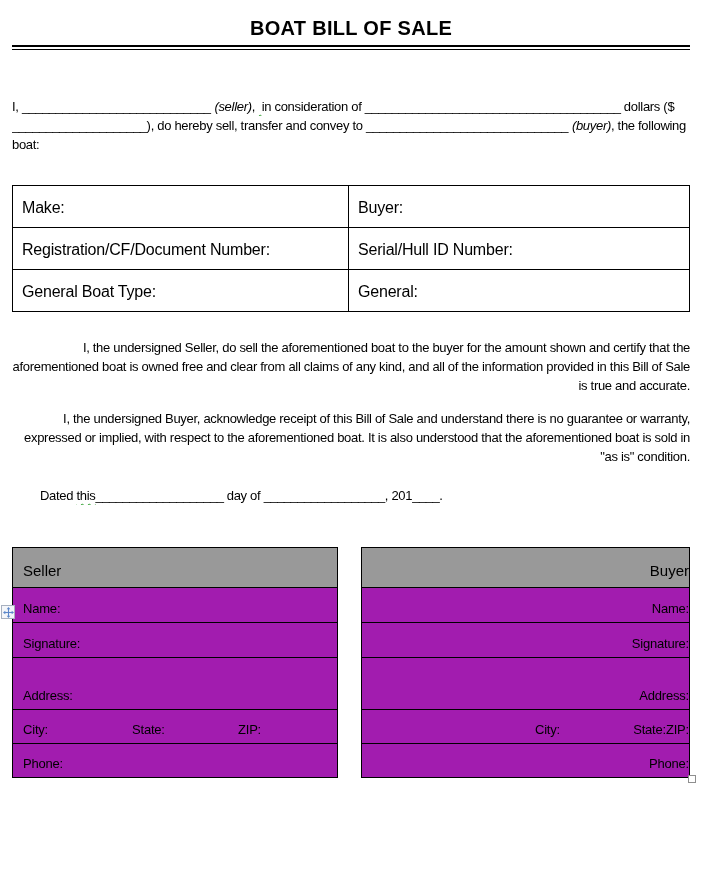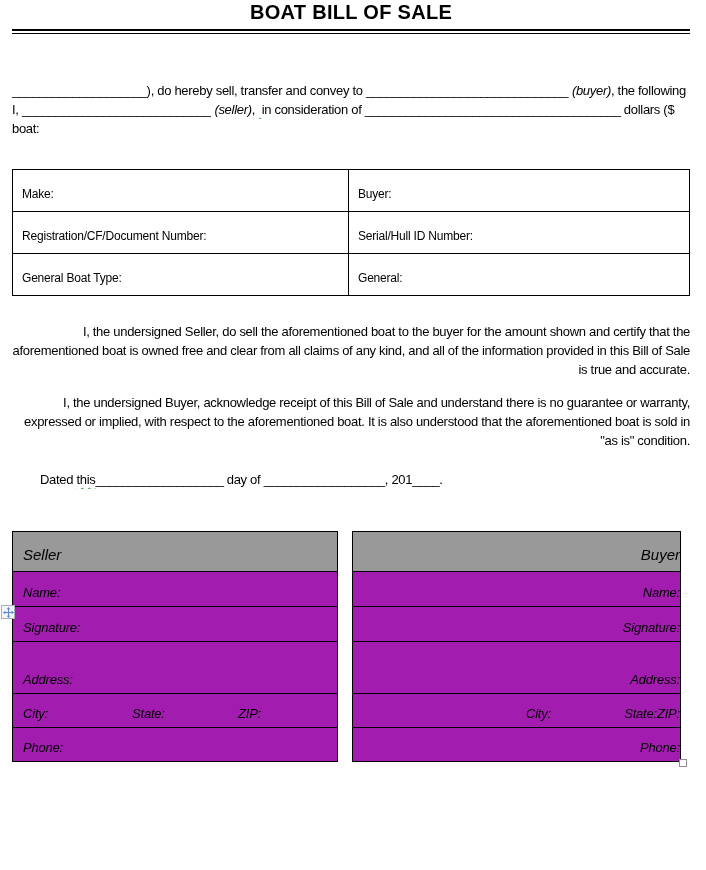--- a/index.html
+++ b/index.html
@@ -1,21 +1,21 @@
 <!DOCTYPE html>
 <html><head>
 <meta charset="utf-8">
 <style>
   * { margin:0; padding:0; box-sizing:border-box; }
   html,body { background:#fff; }
   body {
     width:706px; height:870px; position:relative; overflow:hidden;
     font-family:"Liberation Sans", sans-serif; color:#000;
   }
-  .page { position:relative; padding:0 16px 0 12px; width:706px; }
+  .page { position:relative; padding:16px 16px 0 12px; width:706px; }
 
   .title { text-align:center; font-weight:bold; font-size:20px; line-height:24px; letter-spacing:.3px; }
 
   .rule { margin-top:5px; }
   .rule .thick { height:2px; background:#000; }
   .rule .thin  { height:1px; background:#000; margin-top:1.5px; }
 
   .bodytext { font-size:13px; line-height:19px; letter-spacing:-.3px; }
   .nowrap { white-space:nowrap; overflow:hidden; }
   .it { font-style:italic; }
@@ -25,29 +25,29 @@
     text-decoration-line:underline; text-decoration-style:wavy;
     text-decoration-color:#2e9e2e; text-decoration-thickness:1px;
     text-underline-offset:3px;
   }
 
   .intro { margin-top:47px; }
 
   table.boat { border-collapse:collapse; table-layout:fixed; width:678px; margin-top:31px; }
   table.boat td {
     border:1px solid #000; height:42px; vertical-align:bottom;
-    padding:0 0 10px 9px; font-size:12px; letter-spacing:-.2px;
+    padding:0 0 10px 9px; font-size:16px; letter-spacing:-.2px;
   }
   table.boat td.c1 { width:336px; }
 
   .para { margin-top:14px; width:678px;text-align:right; }
   .p2 { margin-top:26px; }
   .dated { margin-top:20px;margin-left:28px; }
 
-  .cards { display:flex; gap:14px; margin-top:42px;font-style:italic; }
+  .cards { display:flex; gap:23px; margin-top:42px; }
   table.card { border-collapse:collapse; table-layout:fixed; }
   table.card.seller { width:326px; }
   table.card.buyer  { width:329px;text-align:right; }
   table.card td {
     border:1.5px solid #000; vertical-align:bottom;
     padding:0 0 6px 10px; font-size:13px; letter-spacing:-.2px; background:#a21caf;
   }
   table.card tr.hdr td { background:#999999; height:40px; font-size:15px; letter-spacing:0; padding-bottom:8px; }
   table.card td.r-name, table.card td.r-sig { height:35px; }
   table.card td.r-addr { height:52px; }
@@ -72,22 +72,22 @@
 <div class="page">
 
   <div class="title">BOAT BILL OF SALE</div>
 
   <div class="rule">
     <div class="thick"></div>
     <div class="thin"></div>
   </div>
 
   <div class="bodytext intro">
+    <div class="nowrap"><span>I, </span><span class="blank">____________________________</span><span class="it gapL">(seller)</span><span>,</span><span class="squiggle">&nbsp;&nbsp;</span><span>in consideration of </span><span class="blank">______________________________________</span><span> dollars ($</span></div>
     <div class="nowrap"><span class="blank">____________________</span><span>), do hereby sell, transfer and convey to </span><span class="blank">______________________________</span><span class="it gapL">(buyer)</span><span>, the following</span></div>
-    <div class="nowrap"><span>I, </span><span class="blank">____________________________</span><span class="it gapL">(seller)</span><span>,</span><span class="squiggle">&nbsp;&nbsp;</span><span>in consideration of </span><span class="blank">______________________________________</span><span> dollars ($</span></div>
     <div>boat:</div>
   </div>
 
   <table class="boat">
     <tbody>
         <tr>
       <td class="c1"><span>Make:</span></td>
       <td><span>Buyer:</span></td>
     </tr>
     <tr>

